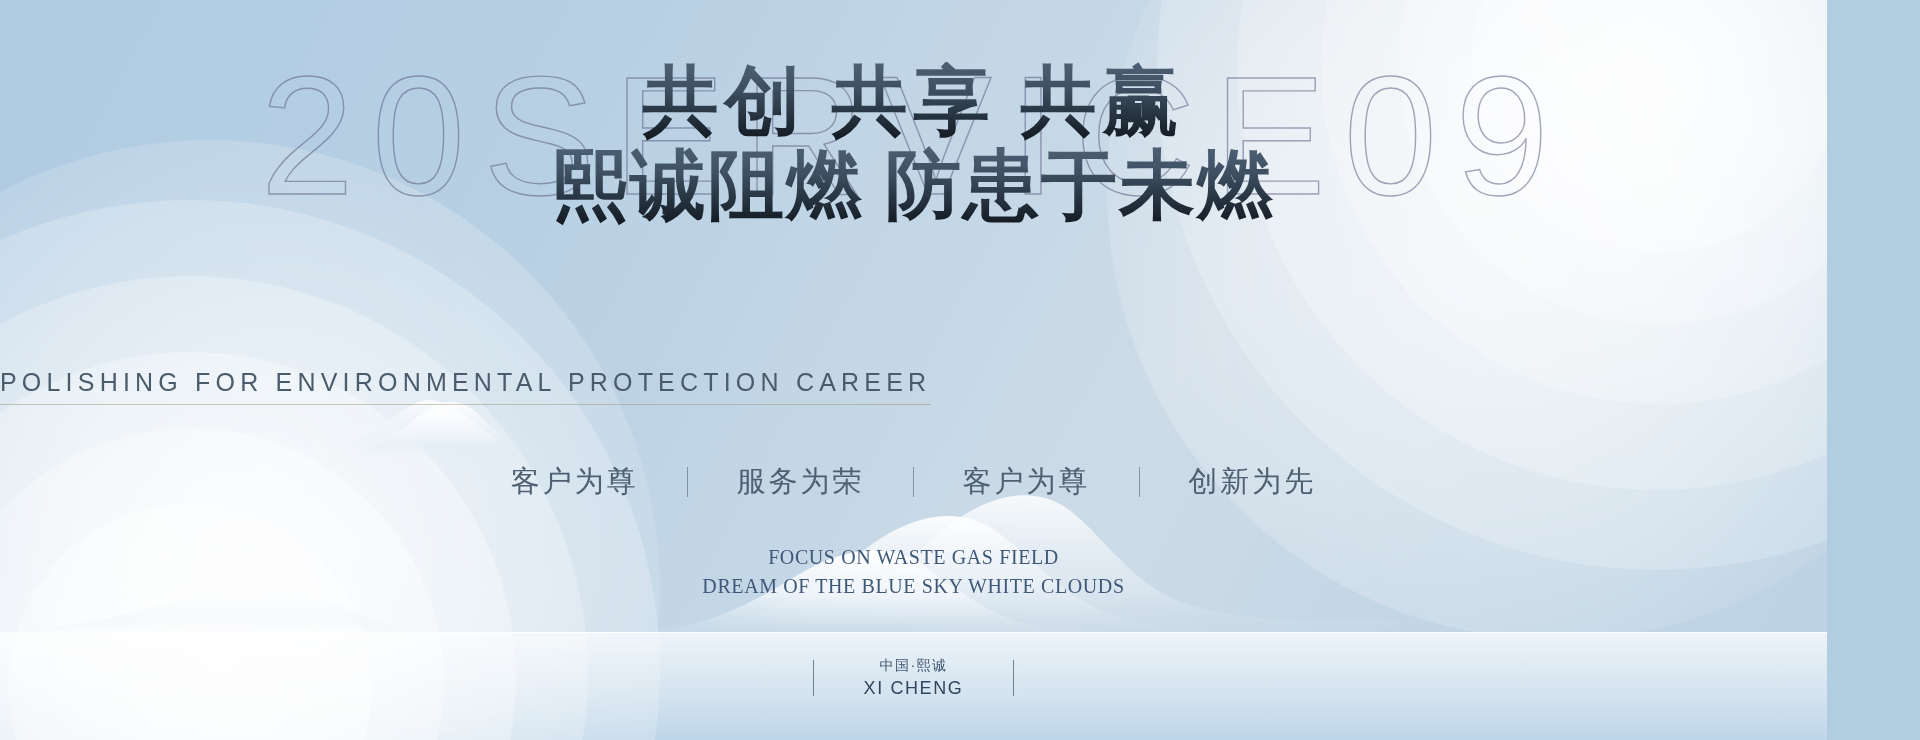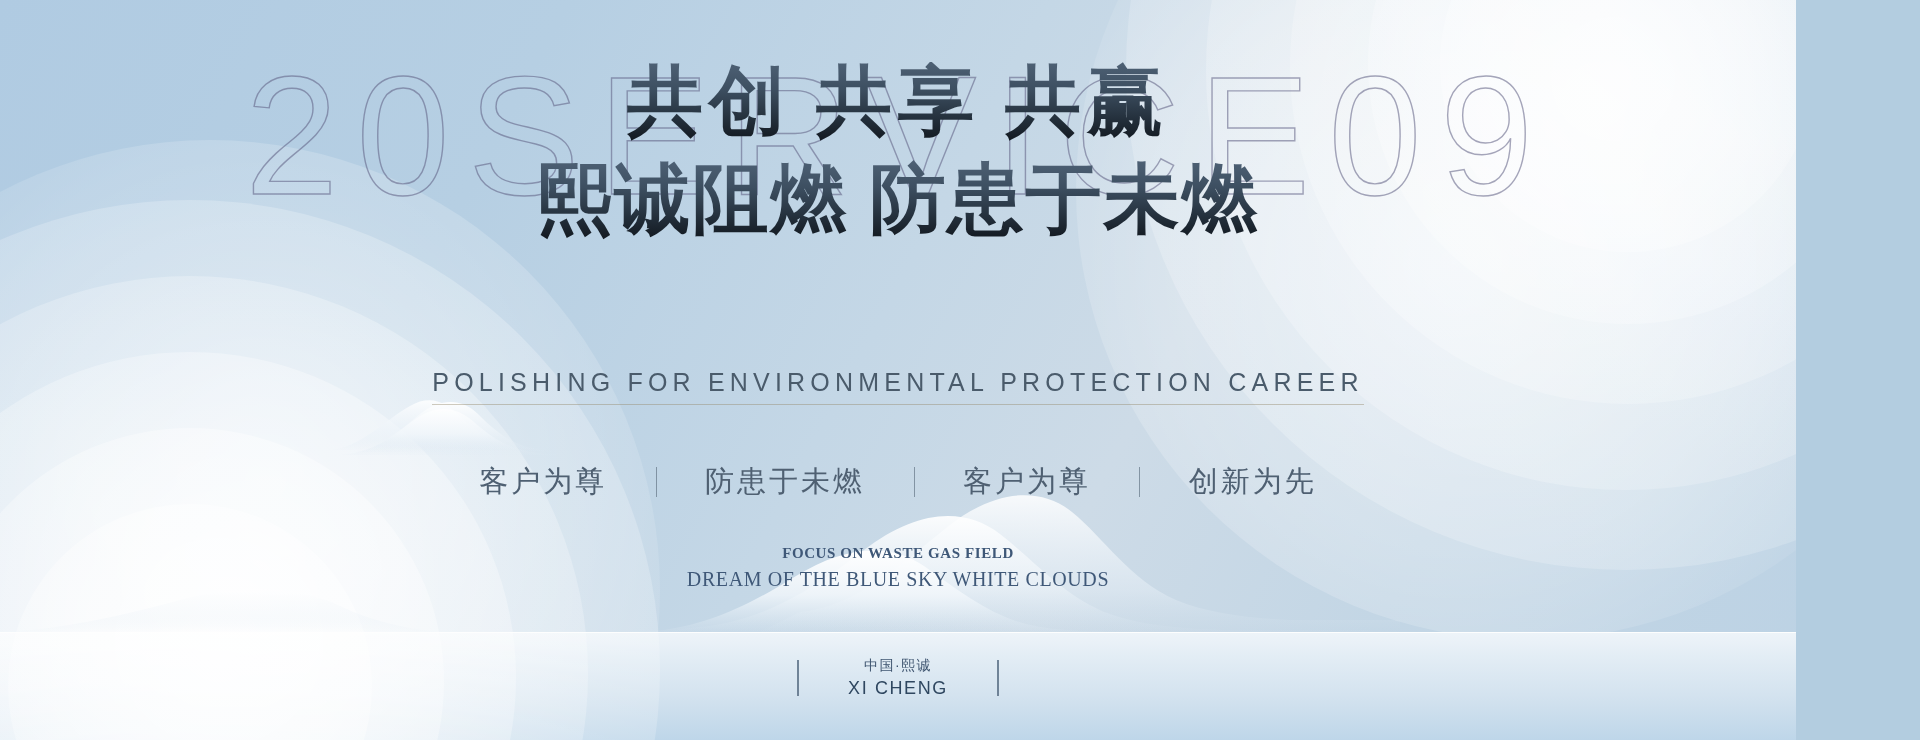--- a/index.html
+++ b/index.html
@@ -8,20 +8,21 @@
     width:1920px;height:740px;overflow:hidden;
     font-family:"Liberation Sans","DejaVu Sans",sans-serif;
     background:#b3cde0;
   }
 
   
   .stage{
     position:relative;width:1796px;height:740px;overflow:hidden;
     background:
       linear-gradient(118deg,#b0cbe2 0%,#b6cfe3 26%,#c4d7e6 48%,#cddbe7 62%,#c3d6e5 78%,#bcd2e4 100%);
+    padding-left: 31px;
   }
 
   
   .wash-tr{
     position:absolute;right:-180px;top:-260px;width:900px;height:900px;border-radius:50%;
     background:radial-gradient(circle at 42% 58%, rgba(255,255,255,.50) 0%, rgba(255,255,255,.26) 40%, rgba(255,255,255,0) 68%);
     pointer-events:none;
   }
   .wash-bl{
     position:absolute;left:-240px;bottom:-300px;width:900px;height:900px;border-radius:50%;
@@ -90,25 +91,25 @@
     font-family:"Liberation Serif","DejaVu Serif",serif;
     font-weight:700;
     line-height:1.05;
     white-space:nowrap;
     background:linear-gradient(180deg,#4e6175 0%,#3d4f61 34%,#232f3b 72%,#12181f 100%);
     -webkit-background-clip:text;background-clip:text;
     color:transparent;
     -webkit-text-fill-color:transparent;
   }
   .hl-1{font-size:76px;letter-spacing:6px;}
-  .hl-2{font-size:76px;letter-spacing:2px;margin-top:18px;}
+  .hl-2{font-size:76px;letter-spacing:2px;margin-top:4px;}
 
   
   .tagline-wrap{
-    position:absolute;left:0;right:0;top:368px;text-align:center;
+    position:absolute;left:0;right:0;top:368px;text-align:left;
   }
   .tagline{
     display:inline-block;
     font-size:25px;letter-spacing:5.2px;font-weight:400;
     color:#4a5b6b;
     padding-bottom:7px;
     border-bottom:1.5px solid rgba(150,140,110,.45);
     white-space:nowrap;
   }
 
@@ -128,21 +129,21 @@
     margin:0 44px;vertical-align:middle;
   }
 
   
   .serif-block{
     position:absolute;left:0;right:0;top:543px;text-align:center;
     font-family:"Liberation Serif","DejaVu Serif",serif;
     color:#3f5878;
     letter-spacing:.6px;
   }
-  .serif-1{font-size:15px;line-height:1.45;font-weight:700;}
+  .serif-1{font-size:20px;line-height:1.45;font-weight:400;}
   .serif-2{font-size:20px;line-height:1.45;font-weight:400;}
 
   
   .brand{
     position:absolute;left:0;right:0;top:655px;text-align:center;
     white-space:nowrap;
   }
   .brand-bar{
     display:inline-block;width:1.5px;height:36px;
     background:#5d7governor;
@@ -226,21 +227,21 @@
     <div class="hl-line hl-2">熙诚阻燃 防患于未燃</div>
   </div>
 
   <div class="tagline-wrap">
     <span class="tagline">POLISHING FOR ENVIRONMENTAL PROTECTION CAREER</span>
   </div>
 
   <div class="values">
     <span class="value-item">客户为尊</span>
     <span class="value-sep"></span>
-    <span class="value-item">防患于未燃</span>
+    <span class="value-item">服务为荣</span>
     <span class="value-sep"></span>
     <span class="value-item">客户为尊</span>
     <span class="value-sep"></span>
     <span class="value-item">创新为先</span>
   </div>
 
   <div class="serif-block">
     <div class="serif-1">FOCUS ON WASTE GAS FIELD</div>
     <div class="serif-2">DREAM OF THE BLUE SKY WHITE CLOUDS</div>
   </div>

